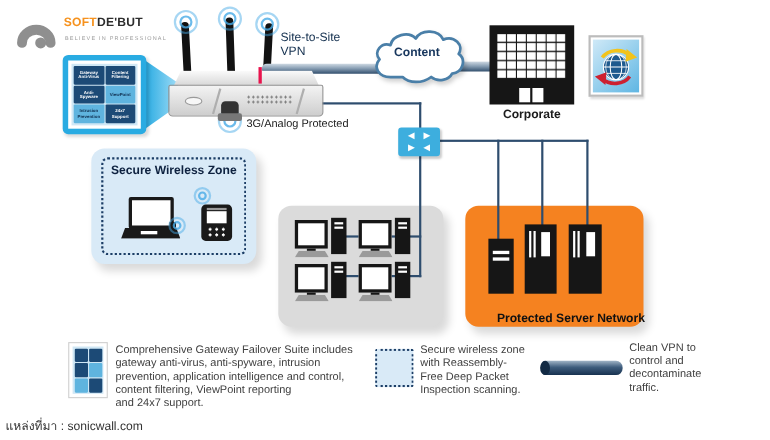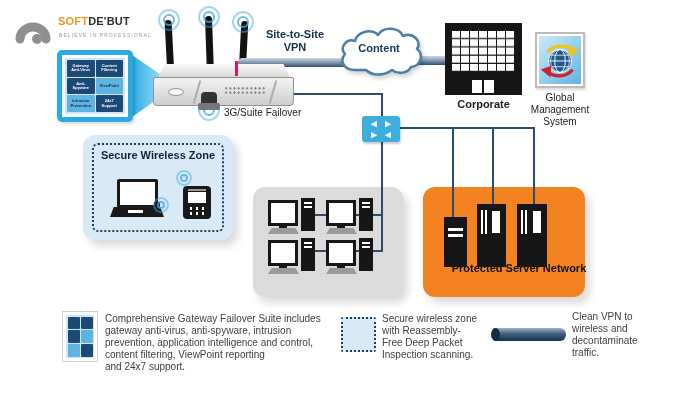--- a/index.html
+++ b/index.html
@@ -120,21 +120,21 @@
   .lg-puzzle { position:absolute; left:62px; top:311px; width:36px; height:51px; background:#fff;
                border:1px solid #cfcfcf; padding:3px; z-index:2; }
   .lg-field { width:100%; height:100%; background:#CFE7F5; display:grid; grid-template-columns:1fr 1fr;
               grid-template-rows:1fr 1fr 1fr; gap:1px; padding:1.5px; }
   .lg-dotted { position:absolute; left:341px; top:317px; width:35px; height:35px; background:#D9EAF7;
                border:2px dotted #1C3E66; border-radius:2px; }
   .lg-pipe { position:absolute; left:493px; top:328px; width:73px; height:13px; border-radius:3px 6px 6px 3px;
              background:linear-gradient(180deg,#9fb3c6,#3e5d7d 45%,#17314f); }
   .lg-cap { position:absolute; left:-2px; top:0; width:9px; height:13px; background:#122A44; border-radius:50%; }
 
-  .navlabel { position:absolute; font-weight:bold; font-size:11px; color:#14304F; text-align:center; line-height:1.2; z-index:3; }
+  .navlabel { position:absolute; font-weight:normal; font-size:11px; color:#14304F; text-align:left; line-height:1.2; z-index:3; }
   .blklabel { position:absolute; font-size:11px; color:#1c1c1c; text-align:center; line-height:1.2; z-index:3; }
   .source { position:absolute; left:5px; top:378px; font-size:11px; color:#333; z-index:3; }
 </style>
 </head>
 <body>
 
 <div id="canvas">
 
   <svg class="abs" style="left:12px;top:12px;" width="44" height="36" viewBox="0 0 44 36">
     <path d="M8 27 A 13 12 0 1 1 34 27" fill="none" stroke="#8F8F8F" stroke-width="9" stroke-linecap="round"></path>
@@ -210,29 +210,26 @@
         <line x1="9" y1="26" x2="33" y2="26" stroke="#fff" stroke-width="1"></line>
         <line x1="11" y1="20" x2="31" y2="20" stroke="#fff" stroke-width="0.8"></line>
         <line x1="11" y1="32" x2="31" y2="32" stroke="#fff" stroke-width="0.8"></line>
         <path d="M8 17 A 16 13 0 0 1 34 15" stroke="#F2C31B" stroke-width="3.4" fill="none"></path>
         <polygon points="31,9 41,17 30,21" fill="#F2C31B"></polygon>
         <path d="M34 35 A 16 13 0 0 1 8 37" stroke="#CD2030" stroke-width="3.4" fill="none"></path>
         <polygon points="11,43 1,35 12,31" fill="#CD2030"></polygon>
       </svg>
     </div>
   </div>
-  <div class="blklabel pre" style="left:523px;top:92px;width:74px;font-size:10px;">Global
-Management
-System</div>
 
   <div class="abs" style="left:201px;top:92px;width:16px;height:14px;background:#333;border-radius:4px;z-index:3;"></div>
   <div class="abs" style="left:198px;top:103px;width:22px;height:7px;background:#777;border-radius:2px;z-index:3;"></div>
   <div class="arc" style="left:203px;top:104px;width:12px;height:12px;z-index:2;"></div>
   <div class="arc big" style="left:198px;top:99px;width:22px;height:22px;z-index:2;"></div>
-  <div class="blklabel" style="left:224px;top:107px;width:110px;text-align:left;font-size:10px;">3G/Suite Failover</div>
+  <div class="blklabel" style="left:224px;top:107px;width:110px;text-align:left;font-size:10px;">3G/Analog Protected</div>
 
   <div class="line" style="left:293px;top:93px;width:90px;height:2px;"></div>
   <div class="line" style="left:381px;top:93px;width:2px;height:25px;"></div>
   <div class="line" style="left:381px;top:141px;width:2px;height:111px;"></div>
   <div class="line" style="left:310px;top:214px;width:73px;height:2px;"></div>
   <div class="line" style="left:310px;top:250px;width:73px;height:2px;"></div>
   <div class="line" style="left:399px;top:127px;width:136px;height:2px;"></div>
   <div class="line" style="left:452px;top:127px;width:2px;height:92px;"></div>
   <div class="line" style="left:492px;top:127px;width:2px;height:80px;"></div>
   <div class="line" style="left:533px;top:127px;width:2px;height:80px;"></div>
@@ -293,21 +290,21 @@
     <div class="mon"></div>
       <div class="stand"></div>
       <div class="kb"></div>
       <div class="tw">
         <i></i>
         <i></i>
       </div>
   </div>
 
   <div class="zone psn"></div>
-  <div class="zone-label" style="left:423px;top:262px;width:192px;">Protected Server Network</div>
+  <div class="zone-label" style="left:423px;top:284px;width:192px;">Protected Server Network</div>
   <div class="srv" style="left:444px;top:217px;width:23px;height:50px;">
     <div class="hs" style="top:11px;"></div>
       <div class="hs" style="top:17px;"></div>
   </div>
   <div class="srv" style="left:477px;top:204px;width:29px;height:63px;">
     <div class="vs" style="left:4px;"></div>
       <div class="vs" style="left:8px;"></div>
       <div class="vw" style="left:15px;"></div>
   </div>
   <div class="srv" style="left:517px;top:204px;width:30px;height:63px;">
@@ -335,18 +332,19 @@
   <div class="lg-dotted"></div>
   <div class="lg-text pre" style="left:382px;top:313px;width:102px;">Secure wireless zone
 with Reassembly-
 Free Deep Packet
 Inspection scanning.</div>
 
   <div class="lg-pipe">
     <div class="lg-cap"></div>
   </div>
   <div class="lg-text pre" style="left:572px;top:311px;width:98px;">Clean VPN to
-wireless and
+control and
 decontaminate
 traffic.</div>
 
+  <div class="source">แหล่งที่มา : sonicwall.com</div>
 
 </div>
 
 </body></html>

